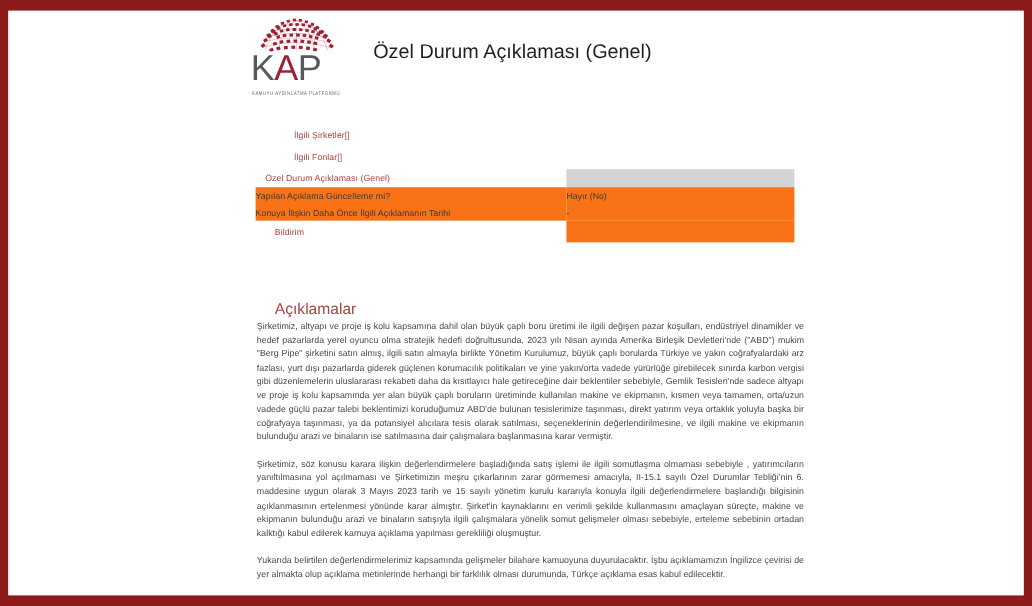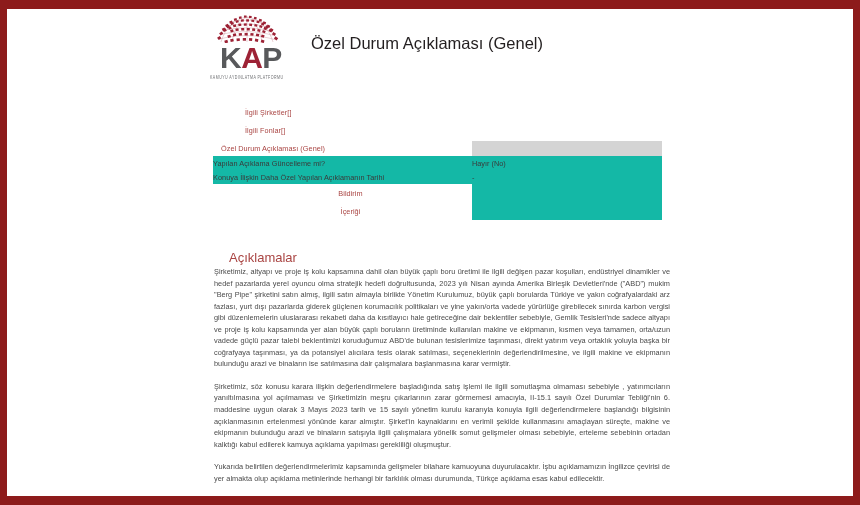--- a/index.html
+++ b/index.html
@@ -55,26 +55,26 @@
   .logo-dome {
     position: relative;
     width: 78px;
     height: 28px;
     margin: 0 auto 0 6px;
   }
   .logo-dome svg { display: block; }
 
   .logo-word {
     font-family: "Liberation Sans", sans-serif;
-    font-weight: bold;
+    font-weight: normal;
     font-size: 30px;
     letter-spacing: -0.5px;
     color: #58595b;
     line-height: 1;
-    margin-left: 17px;
+    margin-left: 6px;
   }
   .logo-word .a-red { color: #9d2235; }
   .logo-tagline {
     font-family: "Liberation Sans", sans-serif;
     font-size: 3.6px;
     letter-spacing: 0.45px;
     color: #6d6e71;
     margin-left: 7px;
     margin-top: 2px;
     white-space: nowrap;
@@ -134,30 +134,30 @@
   .cell-value {
     height: 14px;
     padding-left: 6px;
     color: #3a3a3a;
   }
   .row-head .cell-label {
     padding-left: 8px;
     color: #a94442;
     height: 15px;
   }
-  .shade-gray { background: #14b8a6; }
+  .shade-gray { background: #f97316; }
   .shade-white { background: #ffffff; }
   .shade-head-val { background: #d4d4d4; }
 
   .row-section .cell-label {
     padding-left: 16px;
     color: #a94442;
     height: 18px;
   }
-  .row-tall .cell-label, .row-tall .cell-value { height: 18px; text-align: center; }
+  .row-tall .cell-label, .row-tall .cell-value { height: 18px; }
 
   .aciklamalar {
     position: absolute;
     left: 222px;
     top: 241px;
     font-size: 13px;
     color: #a94442;
   }
 
   
@@ -286,30 +286,26 @@
         <tr class="row-head">
           <td class="cell-label shade-white">Özel Durum Açıklaması (Genel)</td>
           <td class="cell-value shade-head-val"></td>
         </tr>
 
         <tr>
           <td class="cell-label shade-gray">Yapılan Açıklama Güncelleme mi?</td>
           <td class="cell-value shade-gray">Hayır (No)</td>
         </tr>
         <tr>
-          <td class="cell-label shade-gray">Konuya İlişkin Daha Özel Yapılan Açıklamanın Tarihi</td>
+          <td class="cell-label shade-gray">Konuya İlişkin Daha Önce İlgili Açıklamanın Tarihi</td>
           <td class="cell-value shade-gray">-</td>
         </tr>
 
         <tr class="row-section row-tall">
           <td class="cell-label shade-white">Bildirim</td>
-          <td class="cell-value shade-gray"></td>
-        </tr>
-        <tr class="row-section row-tall">
-          <td class="cell-label shade-white">İçeriği</td>
           <td class="cell-value shade-gray"></td>
         </tr>
       </tbody>
     </table>
 
     <div class="aciklamalar">Açıklamalar</div>
 
     <div class="body-text">
       <p>Şirketimiz, altyapı ve proje iş kolu kapsamına dahil olan büyük çaplı boru üretimi ile ilgili değişen pazar koşulları, endüstriyel dinamikler ve hedef pazarlarda yerel oyuncu olma stratejik hedefi doğrultusunda, 2023 yılı Nisan ayında Amerika Birleşik Devletleri'nde ("ABD") mukim "Berg Pipe" şirketini satın almış, ilgili satın almayla birlikte Yönetim Kurulumuz, büyük çaplı borularda Türkiye ve yakın coğrafyalardaki arz fazlası, yurt dışı pazarlarda giderek güçlenen korumacılık politikaları ve yine yakın/orta vadede yürürlüğe girebilecek sınırda karbon vergisi gibi düzenlemelerin uluslararası rekabeti daha da kısıtlayıcı hale getireceğine dair beklentiler sebebiyle, Gemlik Tesisleri'nde sadece altyapı ve proje iş kolu kapsamında yer alan büyük çaplı boruların üretiminde kullanılan makine ve ekipmanın, kısmen veya tamamen, orta/uzun vadede güçlü pazar talebi beklentimizi koruduğumuz ABD'de bulunan tesislerimize taşınması, direkt yatırım veya ortaklık yoluyla başka bir coğrafyaya taşınması, ya da potansiyel alıcılara tesis olarak satılması, seçeneklerinin değerlendirilmesine, ve ilgili makine ve ekipmanın bulunduğu arazi ve binaların ise satılmasına dair çalışmalara başlanmasına karar vermiştir.</p>
       <p>Şirketimiz, söz konusu karara ilişkin değerlendirmelere başladığında satış işlemi ile ilgili somutlaşma olmaması sebebiyle , yatırımcıların yanıltılmasına yol açılmaması ve Şirketimizin meşru çıkarlarının zarar görmemesi amacıyla, II-15.1 sayılı Özel Durumlar Tebliği'nin 6. maddesine uygun olarak 3 Mayıs 2023 tarih ve 15 sayılı yönetim kurulu kararıyla konuyla ilgili değerlendirmelere başlandığı bilgisinin açıklanmasının ertelenmesi yönünde karar almıştır. Şirket'in kaynaklarını en verimli şekilde kullanmasını amaçlayan süreçte, makine ve ekipmanın bulunduğu arazi ve binaların satışıyla ilgili çalışmalara yönelik somut gelişmeler olması sebebiyle, erteleme sebebinin ortadan kalktığı kabul edilerek kamuya açıklama yapılması gerekliliği oluşmuştur.</p>

